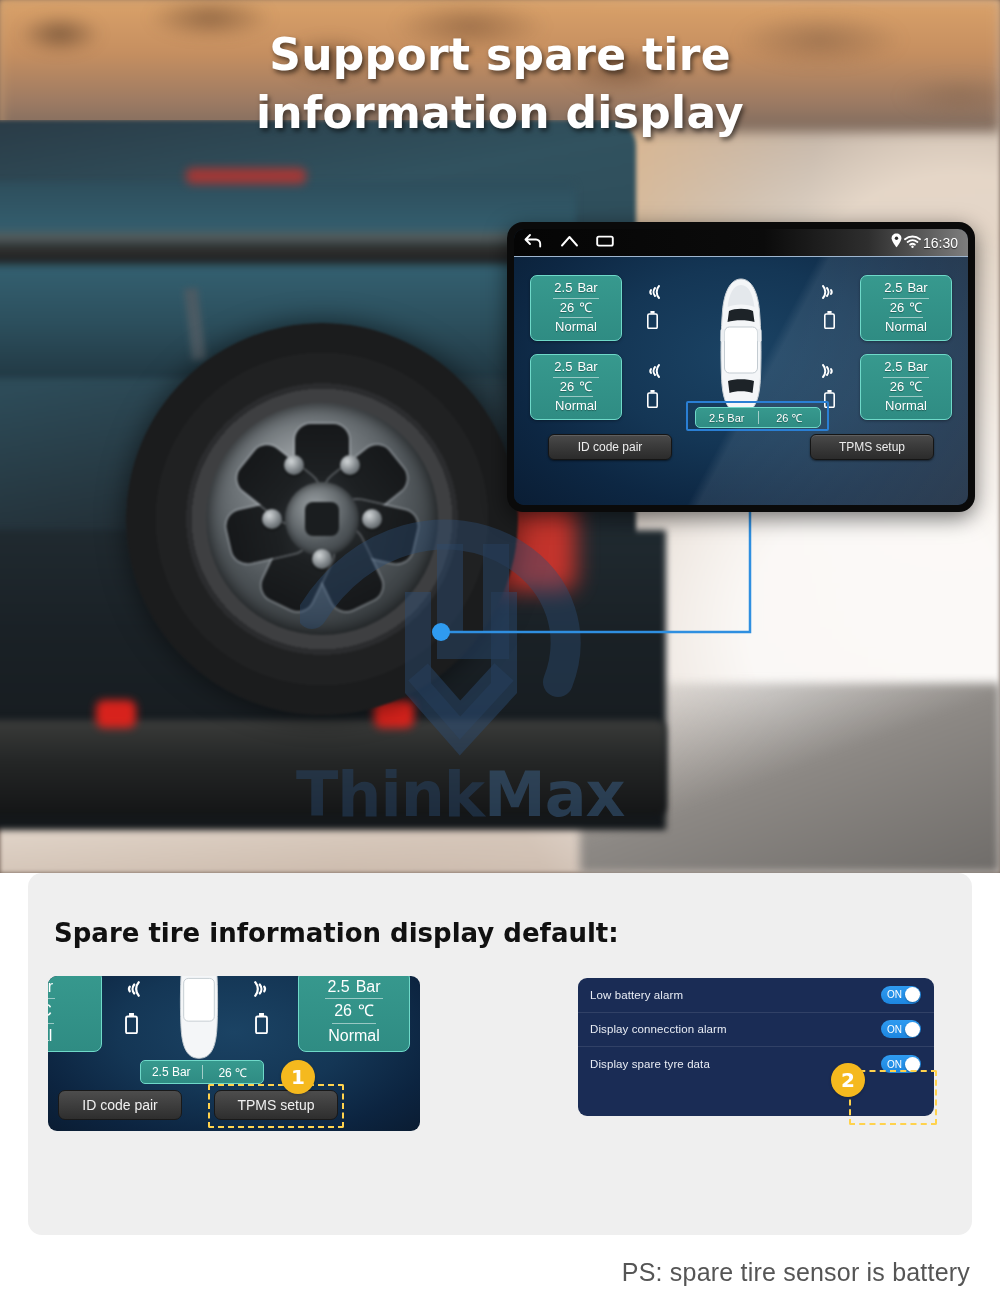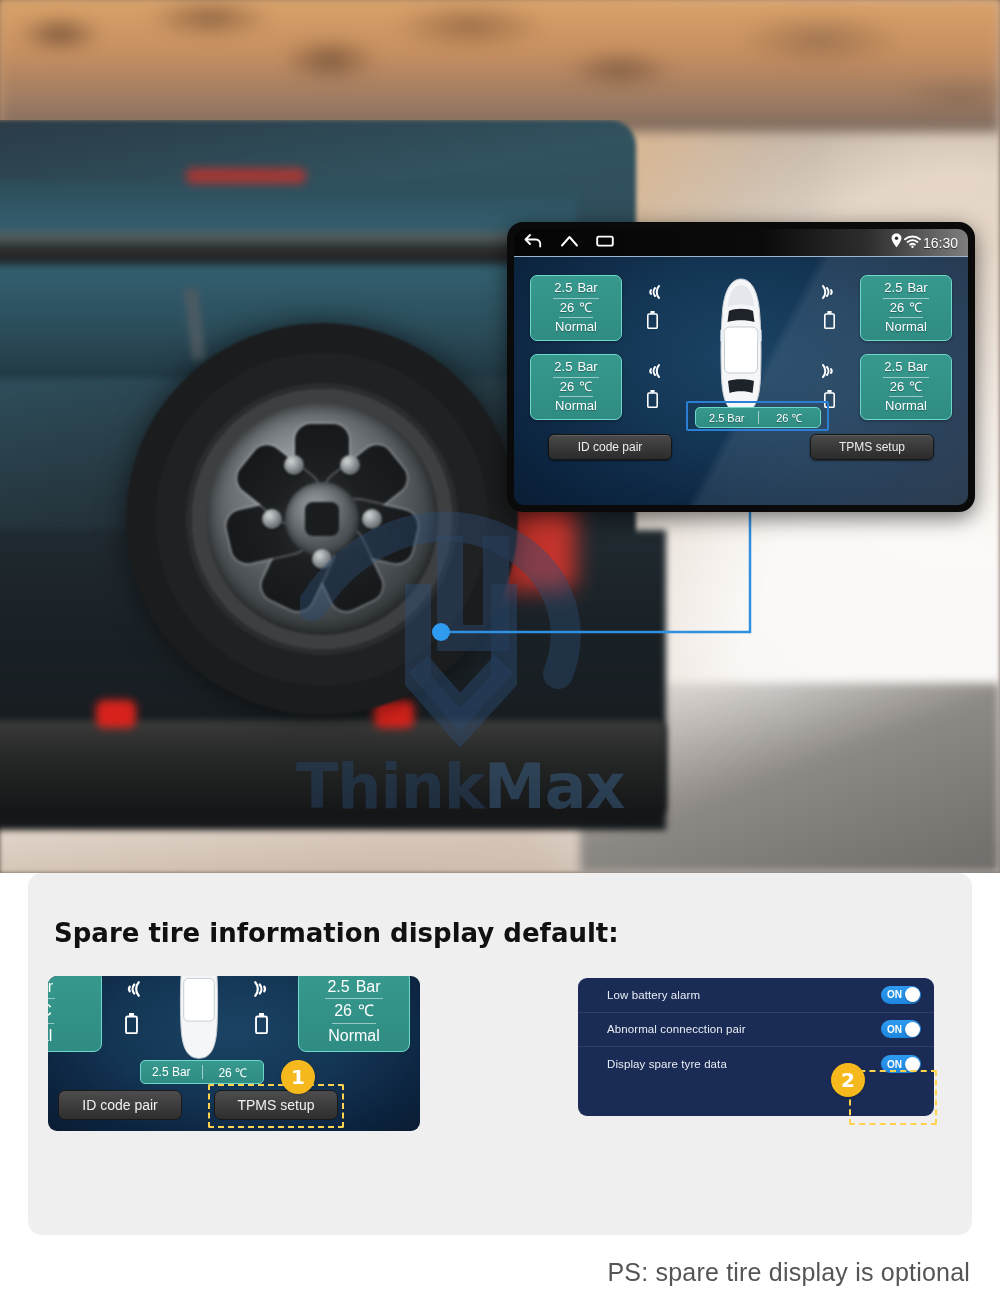--- a/index.html
+++ b/index.html
@@ -163,21 +163,21 @@
     border-radius:8px; background:#1a1d1f;
   }
   .lug{
     position:absolute; width:20px; height:20px; border-radius:50%;
     background:radial-gradient(circle at 36% 32%, #d2d6d8, #7c8286 55%, #41474a 100%);
     box-shadow:0 1px 2px rgba(0,0,0,.7);
   }
 
   
   .wm{
-    position:absolute; left:0; top:8px; width:1000px; height:997px;
+    position:absolute; left:0; top:16px; width:1000px; height:997px;
     opacity:.62; pointer-events:none;
   }
   .wm svg{ position:absolute; left:300px; top:480px; }
   .wm-text{
     position:absolute; left:296px; top:742px;
     font-family:"DejaVu Sans", sans-serif;
     font-size:62px; font-weight:700; letter-spacing:-1px;
     color:#2a4a70; opacity:.72;
   }
   .wm-text .max{ color:#3f6a96; }
@@ -361,32 +361,32 @@
   .badge1{ left:281px; top:1060px; }
   .badge2{ left:831px; top:1063px; }
 
   
   .settings{
     position:absolute; left:578px; top:978px; width:356px; height:138px;
     background:#1a2c55; border-radius:9px; overflow:hidden;
   }
   .srow{
     position:relative; height:34.5px; display:flex; align-items:center;
-    padding:0 29px; border-bottom:1px solid rgba(255,255,255,.10);
+    padding:0 12px; border-bottom:1px solid rgba(255,255,255,.10);
   }
   .srow:last-child{ border-bottom:none;text-align:right; }
   .srow .lbl{ color:#e8ecf4; font-size:11.5px; letter-spacing:.1px; }
   .toggle{
     position:absolute; right:13px; top:50%; margin-top:-9px;
     width:40px; height:18px; border-radius:10px;
     background:linear-gradient(180deg,#2f9bf0,#1d86e0);
     display:flex; align-items:center; justify-content:flex-start;
     padding-left:6px;
   }
-  .toggle .t-lbl{ color:#fff; font-size:10px; font-weight:700; }
+  .toggle .t-lbl{ color:#fff; font-size:10px; font-weight:400; }
   .toggle .knob{
     position:absolute; right:1.5px; top:1.5px; width:15px; height:15px;
     border-radius:50%; background:#fff; box-shadow:0 1px 2px rgba(0,0,0,.3);
   }
   .dash2{
     position:absolute; left:849px; top:1070px; width:88px; height:55px;
     border:2px dashed #ffd24d; border-radius:2px;
   }
 
   .ps{
@@ -595,20 +595,24 @@
           <span class="divider"></span>
           <span>26 ℃</span>
         </div>
 
         <div class="btn btn-id">ID code pair</div>
         <div class="btn btn-setup">TPMS setup</div>
       </div>
     </div>
   </div>
 
+  <div class="hero-title">
+    <span>Support spare tire</span>
+    <span class="l2">information display</span>
+  </div>
 </div>
 
 <div class="panel">
   <div class="panel-title">Spare tire information display default:</div>
 
   <div class="mini">
     <div class="m-card m-left">
       <div class="row"><span>ar</span></div>
       <div class="row"><span>C</span></div>
       <div class="row nb">al</div>
@@ -671,32 +675,32 @@
 
 <div class="settings">
   <div class="srow">
     <span class="lbl">Low battery alarm</span>
     <span class="toggle">
       <span class="t-lbl">ON</span>
       <span class="knob"></span>
     </span>
   </div>
   <div class="srow">
-    <span class="lbl">Abnormal connecction pair</span>
+    <span class="lbl">Display connecction alarm</span>
     <span class="toggle">
       <span class="t-lbl">ON</span>
       <span class="knob"></span>
     </span>
   </div>
   <div class="srow">
     <span class="lbl">Display spare tyre data</span>
     <span class="toggle">
       <span class="t-lbl">ON</span>
       <span class="knob"></span>
     </span>
   </div>
 </div>
 <div class="dash2"></div>
 
 <div class="badge badge1">1</div>
 <div class="badge badge2">2</div>
 
-<div class="ps">PS: spare tire display is optional</div>
+<div class="ps">PS: spare tire sensor is battery</div>
 
 </body></html>

